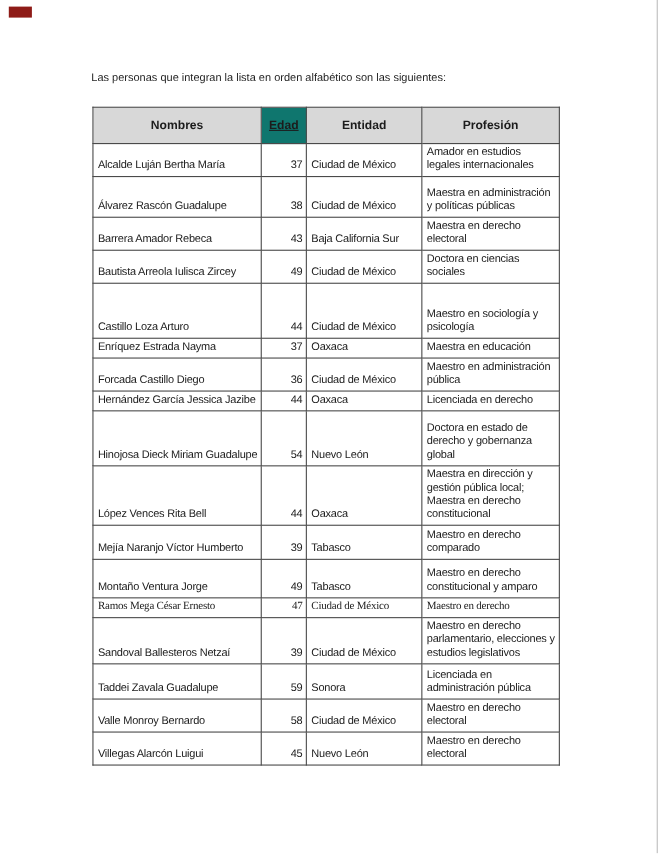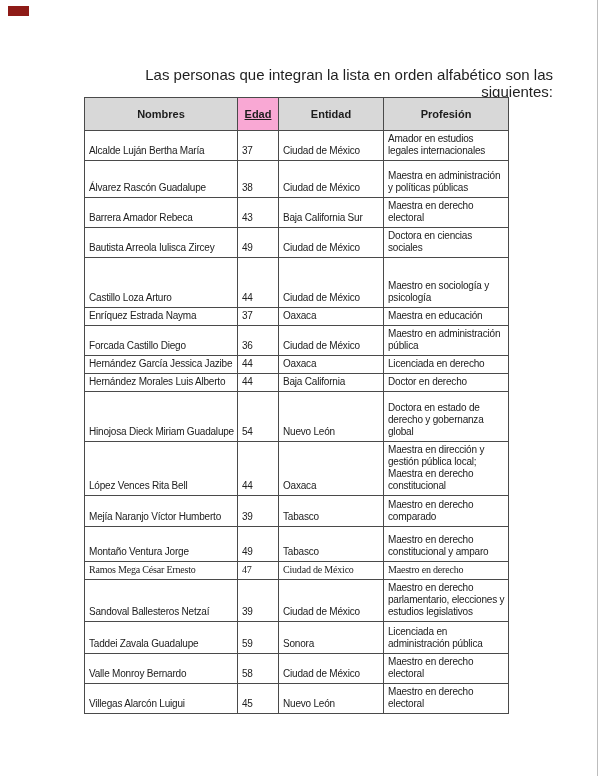--- a/index.html
+++ b/index.html
@@ -30,23 +30,22 @@
     top: 0;
     left: 597px;
     width: 1px;
     height: 776px;
   }
   .intro {
     position: absolute;
     left: 83px;
     top: 66px;
     width: 470px;
-    font-size: 15px;
+    font-size: 10px;
     color: #1f1f1f;
-    text-align: right;
   }
   table.people {
     position: absolute;
     left: 84px;
     top: 97px;
     width: 424px;
     border-collapse: collapse;
     table-layout: fixed;
   }
   table.people col.w-nombres  { width: 153px; }
@@ -68,21 +67,21 @@
   }
   table.people td {
     font-size: 10px;
     line-height: 12px;
     letter-spacing: -0.2px;
     vertical-align: bottom;
     padding: 2px 3px 3px 4px;
     color: #212121;
   }
   td.c-nombre { white-space: nowrap; overflow: hidden; }
-  td.c-edad   { text-align: left; }
+  td.c-edad   { text-align: right; }
   td.c-entidad{ white-space: nowrap; overflow: hidden; margin-left: 11px; }
 </style>
 </head>
 <body>
 
 <div class="page">
 
   <div class="corner-mark" style="background: rgb(142, 27, 23);"></div>
 
   <div class="page-edge" style="background: rgb(189, 189, 189);"></div>
@@ -92,21 +91,21 @@
   <table class="people">
     <colgroup>
       <col class="w-nombres">
       <col class="w-edad">
       <col class="w-entidad">
       <col class="w-profesion">
     </colgroup>
     <thead>
       <tr>
           <th style="background: rgb(216, 216, 216);">Nombres</th>
-          <th style="background: #f9a8d4; text-decoration: underline;">Edad</th>
+          <th style="background: #0f766e; text-decoration: underline;">Edad</th>
           <th style="background: rgb(216, 216, 216);">Entidad</th>
           <th style="background: rgb(216, 216, 216);">Profesión</th>
         </tr>
     </thead>
     <tbody>
         <tr style="height: 28px;">
           <td class="c-nombre">Alcalde Luján Bertha María</td>
           <td class="c-edad">37</td>
           <td class="c-entidad">Ciudad de México</td>
           <td class="c-profesion">Amador en estudios legales internacionales</td>
@@ -146,26 +145,20 @@
           <td class="c-edad">36</td>
           <td class="c-entidad">Ciudad de México</td>
           <td class="c-profesion">Maestro en administración pública</td>
         </tr>
         <tr style="height: 17px;">
           <td class="c-nombre">Hernández García Jessica Jazibe</td>
           <td class="c-edad">44</td>
           <td class="c-entidad">Oaxaca</td>
           <td class="c-profesion">Licenciada en derecho</td>
         </tr>
-        <tr style="height: 17px;">
-          <td class="c-nombre">Hernández Morales Luis Alberto</td>
-          <td class="c-edad">44</td>
-          <td class="c-entidad">Baja California</td>
-          <td class="c-profesion">Doctor en derecho</td>
-        </tr>
         <tr style="height: 50px;">
           <td class="c-nombre">Hinojosa Dieck Miriam Guadalupe</td>
           <td class="c-edad">54</td>
           <td class="c-entidad">Nuevo León</td>
           <td class="c-profesion">Doctora en estado de derecho y gobernanza global</td>
         </tr>
         <tr style="height: 48px;">
           <td class="c-nombre">López Vences Rita Bell</td>
           <td class="c-edad">44</td>
           <td class="c-entidad">Oaxaca</td>

